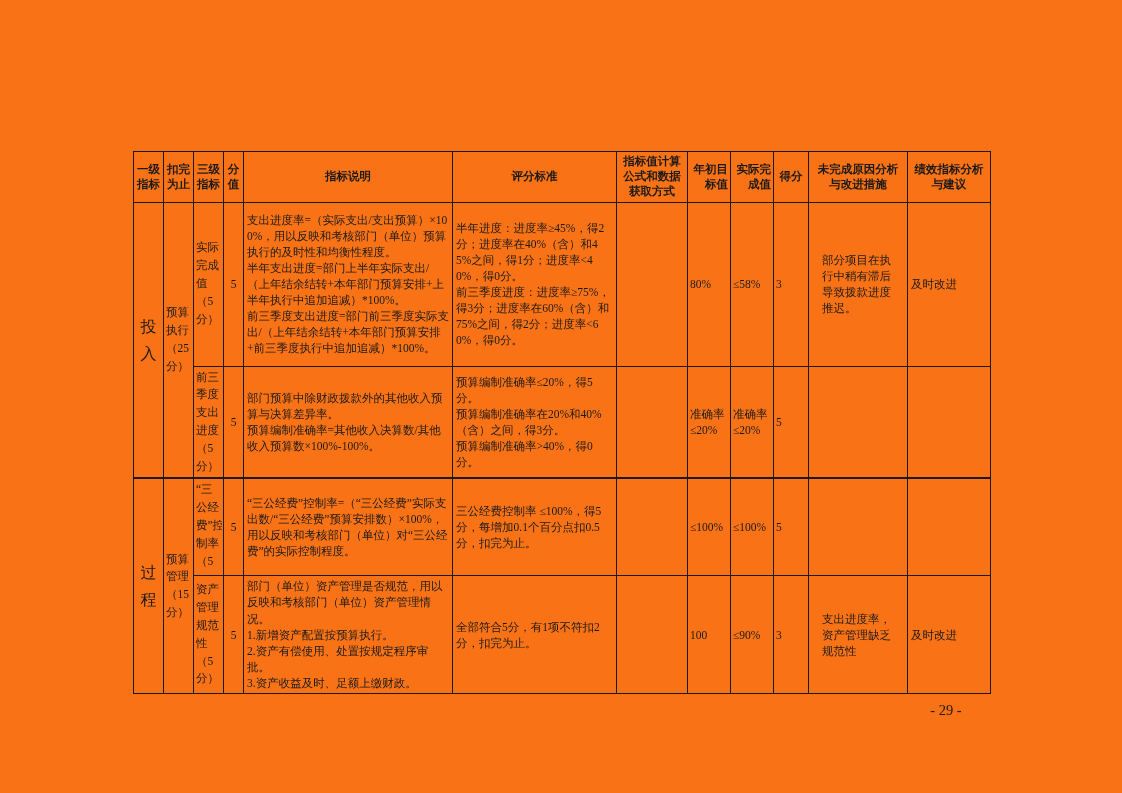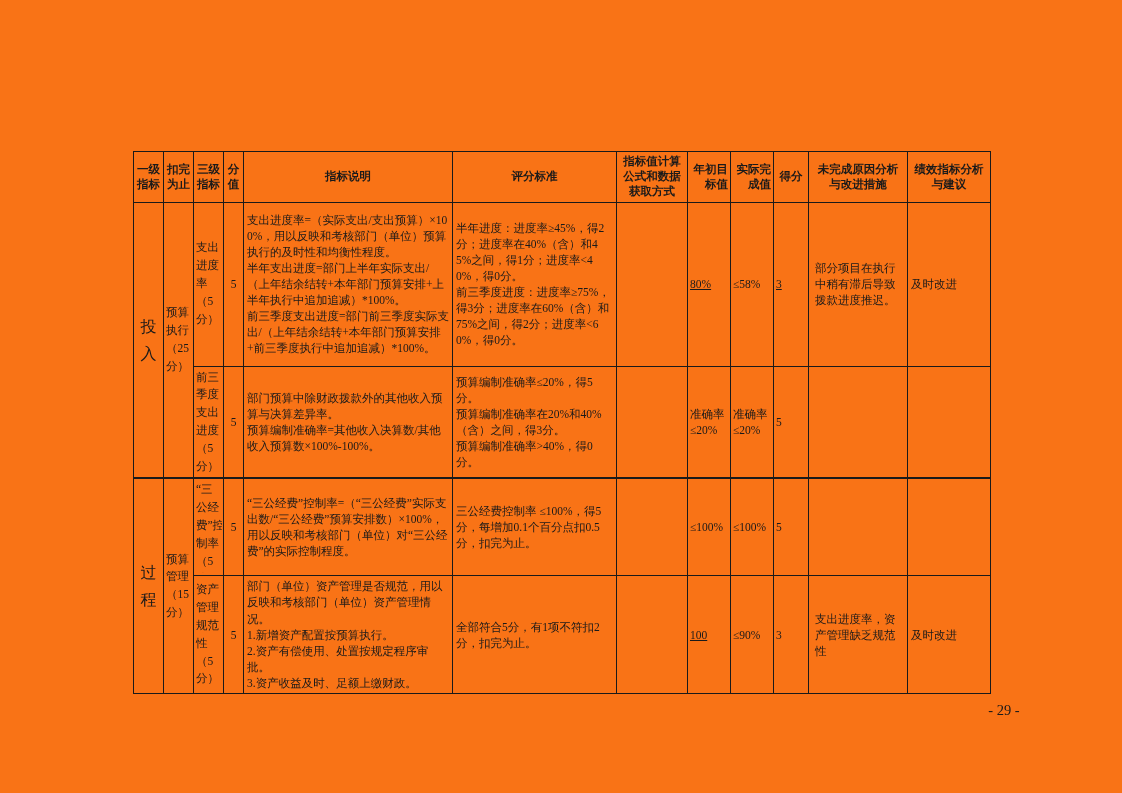--- a/index.html
+++ b/index.html
@@ -29,29 +29,29 @@
   .h-r0 { height:164px; }
   .h-r1 { height:94px; }
   .h-r2 { height:97px; }
   .h-r3 { height:115px; }
   td.lvl1 { text-align:center; padding:2px 0; }
   td.lvl1 .v { display:block; width:1em; margin:0 auto; font-size:16px; line-height:1.7; }
   td.lvl2 { padding:2px 1px 2px 2px; line-height:1.55; }
   td.lvl3 { padding:2px 1px 2px 2px; line-height:1.55; }
   td.pts  { text-align:center; padding:2px 0; }
   td.val  { padding:2px 2px; }
-  td.reason { padding:2px 6px; }
+  td.reason { padding:2px 13px; }
   td.sugg { padding:2px 3px;margin-left:36px; }
-  .ar { text-align:right; padding-right:3px !important;text-decoration:underline; }
+  .ar { text-align:right; padding-right:3px !important; }
   .ar-mid { text-align:right; padding-right:10px !important; }
   .ac { text-align:center; }
   .clipbox { height:92px; overflow:hidden; }
   tr.section-start td { border-top:2px solid #1a1a1a; }
   .page-num {
-    position:absolute; left:962px; top:702px; width:84px;
+    position:absolute; left:904px; top:702px; width:84px;
     text-align:center; font-size:14.5px; color:#1a1a1a;
   }
 </style>
 </head>
 <body>
 
 <div class="sheet">
 
   <table class="perf">
     <colgroup>
@@ -81,21 +81,21 @@
         <th class="pad2">实际完成值</th>
         <th class="pad0">得分</th>
         <th>未完成原因分析与改进措施</th>
         <th>绩效指标分析与建议</th>
       </tr>
     </thead>
     <tbody>
       <tr class="h-r0">
         <td class="lvl1" rowspan="2"><span class="v">投入</span></td>
         <td class="lvl2" rowspan="2">预算执行（25分）</td>
-        <td class="lvl3">支出进度率（5分）</td>
+        <td class="lvl3">实际完成值（5分）</td>
         <td class="pts">5</td>
         <td class="desc">支出进度率=（实际支出/支出预算）×100%，用以反映和考核部门（单位）预算执行的及时性和均衡性程度。
 半年支出进度=部门上半年实际支出/（上年结余结转+本年部门预算安排+上半年执行中追加追减）*100%。
 前三季度支出进度=部门前三季度实际支出/（上年结余结转+本年部门预算安排+前三季度执行中追加追减）*100%。</td>
         <td class="crit">半年进度：进度率≥45%，得2分；进度率在40%（含）和45%之间，得1分；进度率&lt;40%，得0分。
 前三季度进度：进度率≥75%，得3分；进度率在60%（含）和75%之间，得2分；进度率&lt;60%，得0分。</td>
         <td class="formula"></td>
         <td class="val ar">80%</td>
         <td class="val">≤58%</td>
         <td class="val ar">3</td>

